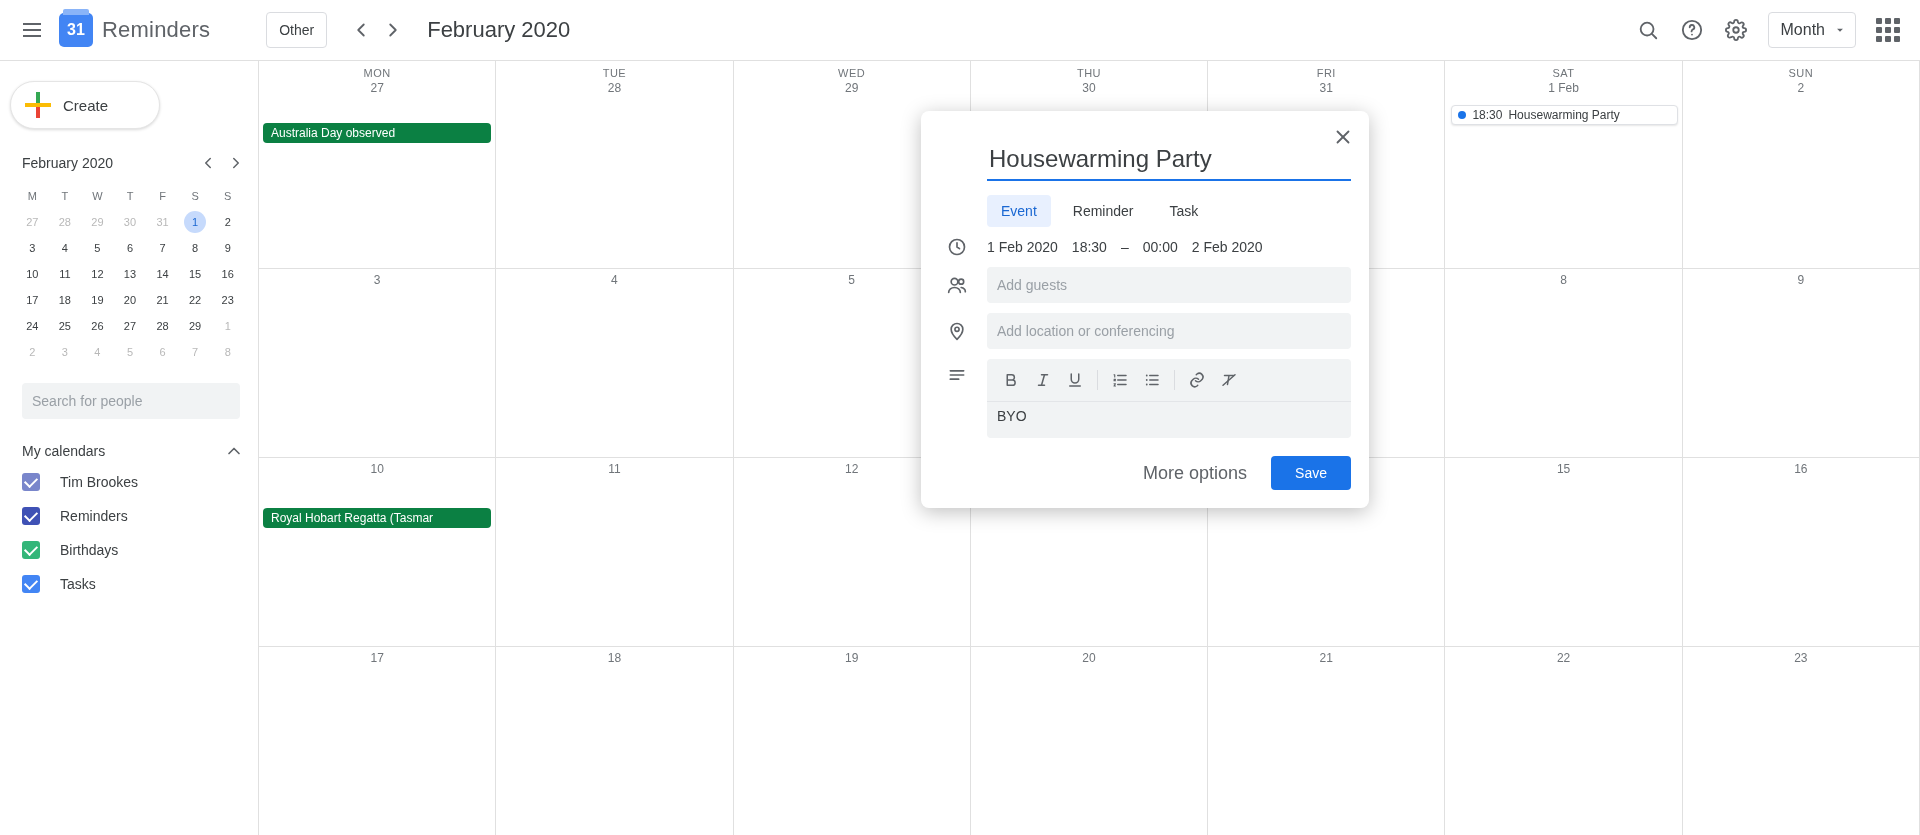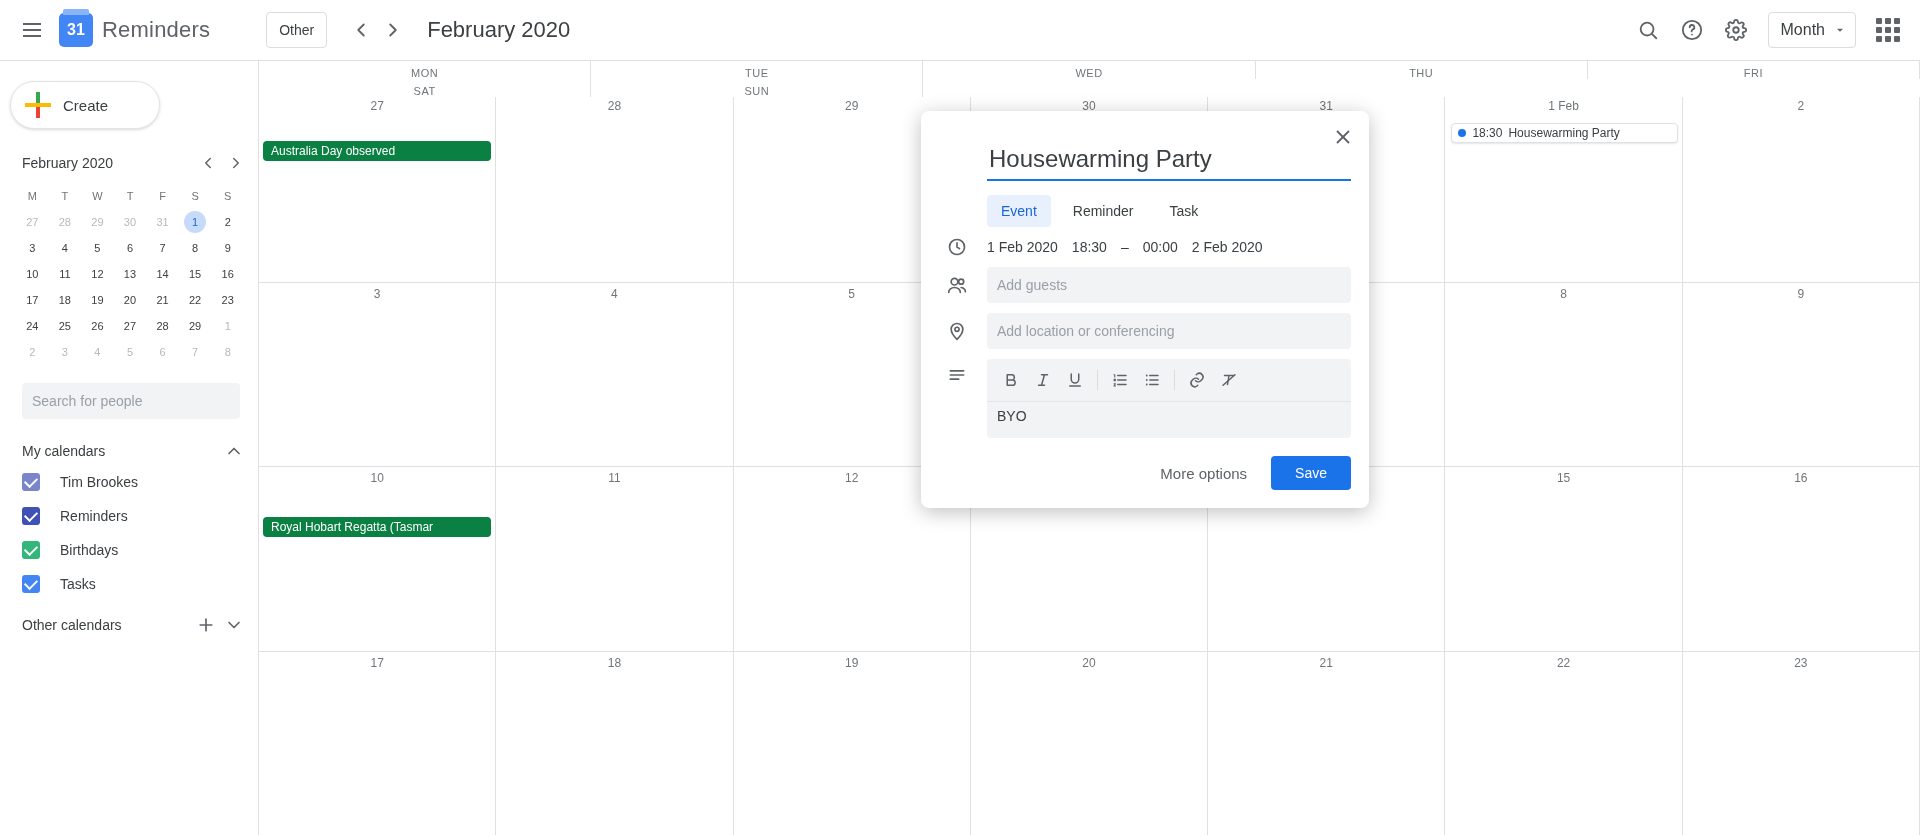--- a/index.html
+++ b/index.html
@@ -62,21 +62,21 @@
   .section-head { display:flex; align-items:center; font-size:14px; color:#3c4043; font-weight:500; }
   .section-head .flex { flex:1; }
   .section-head .ic { width:28px; height:28px; display:flex; align-items:center; justify-content:center; cursor:pointer; }
   .section-head .ic svg { width:20px; height:20px; }
   .cal-item { display:flex; align-items:center; gap:20px; padding:8px 0; font-size:14px; cursor:pointer; }
   .chk { width:18px; height:18px; border-radius:3px; display:flex; align-items:center; justify-content:center; position:relative; }
   .chk::after { content:""; width:6px; height:10px; border:solid #fff; border-width:0 2px 2px 0; transform:rotate(45deg); margin-top:-2px; }
 
   
   .grid { flex:1; display:flex; flex-direction:column; border-left:1px solid #e0e0e0; position:relative; }
-  .dow-row { display:grid; grid-template-columns:repeat(5,1fr); border-bottom:0; }
+  .dow-row { display:grid; grid-template-columns:repeat(7,1fr); border-bottom:0; }
   .dow { text-align:center; font-size:11px; font-weight:500; color:#70757a; padding:6px 0 0 0; border-right:1px solid #e0e0e0; letter-spacing:0.5px; }
   .weeks { flex:1; display:grid; grid-template-rows:repeat(4,1fr); }
   .week { display:grid; grid-template-columns:repeat(7,1fr); border-top:1px solid #e0e0e0; }
   .week:first-child { border-top:0; }
   .day-cell { border-right:1px solid #e0e0e0; position:relative; padding-top:18px; }
   .daynum { position:absolute; top:4px; left:50%; transform:translateX(-50%); font-size:12px; color:#70757a; }
   .event-chip { margin:32px 4px 0 4px; background:#0b8043; color:#fff; font-size:12px; border-radius:4px; padding:3px 8px; white-space:nowrap; overflow:hidden; text-overflow:ellipsis; cursor:pointer; }
   .event-chip.top-row { margin-top:26px; }
   .event-mini { margin:8px 4px 0 6px; font-size:12px; color:#3c4043; display:flex; align-items:center; gap:6px; cursor:pointer; background:#fff; border:1px solid #dfe1e5; border-radius:4px; padding:2px 6px; box-shadow:0 1px 2px rgba(0,0,0,0.1);}
   .event-mini .dot { width:8px; height:8px; border-radius:50%; background:#1a73e8; }
@@ -97,21 +97,21 @@
   .timeline { display:flex; align-items:center; gap:14px; }
   .field { flex:1; }
   .input-like { background:#f1f3f4; border-radius:4px; height:36px; display:flex; align-items:center; padding:0 10px; color:#9aa0a6; cursor:text; flex:1; }
   .desc-box { background:#f1f3f4; border-radius:4px; padding:0 0 8px 0; flex:1; }
   .toolbar { display:flex; align-items:center; padding:6px 8px; gap:0; border-bottom:1px solid #e3e5e8; }
   .tool { width:32px; height:30px; display:flex; align-items:center; justify-content:center; cursor:pointer; color:#5f6368; }
   .tool svg { width:18px; height:18px; }
   .tool-sep { width:1px; height:20px; background:#dadce0; margin:0 6px; }
   .desc-text { padding:6px 10px; font-size:14px; color:#3c4043; min-height:20px; }
   .popup-actions { display:flex; justify-content:flex-end; align-items:center; gap:24px; padding:18px 18px 4px 18px; }
-  .link-btn { font-size:15px; color:#5f6368; cursor:pointer; }
+  .link-btn { font-size:18px; color:#5f6368; cursor:pointer; }
   .save-btn { background:#1a73e8; color:#fff; font-size:14px; border-radius:4px; padding:9px 24px; cursor:pointer; border:none; }
 </style>
 </head>
 <body>
 
 <div class="header">
   <div class="icon-btn">
     <div class="menu-lines">
         <span></span>
         <span></span>
@@ -381,36 +381,20 @@
             <div class="chk" style="background: rgb(51, 182, 121);"></div>
             <span>Birthdays</span>
           </div>
           <div class="cal-item">
             <div class="chk" style="background: rgb(66, 133, 244);"></div>
             <span>Tasks</span>
           </div>
         </div>
     </div>
 
-    <div class="section" style="padding-top:10px;">
-      <div class="section-head">
-        <span class="flex">Other calendars</span>
-        <span class="ic">
-            <svg viewBox="0 0 24 24">
-              <line x1="12" y1="5" x2="12" y2="19"></line>
-              <line x1="5" y1="12" x2="19" y2="12"></line>
-            </svg>
-          </span>
-        <span class="ic">
-            <svg viewBox="0 0 24 24">
-              <polyline points="6 9 12 15 18 9"></polyline>
-            </svg>
-          </span>
-      </div>
-    </div>
   </div>
 
   <div class="grid">
     <div class="dow-row" id="dow-row">
         <div class="dow">MON</div>
         <div class="dow">TUE</div>
         <div class="dow">WED</div>
         <div class="dow">THU</div>
         <div class="dow">FRI</div>
         <div class="dow">SAT</div>

